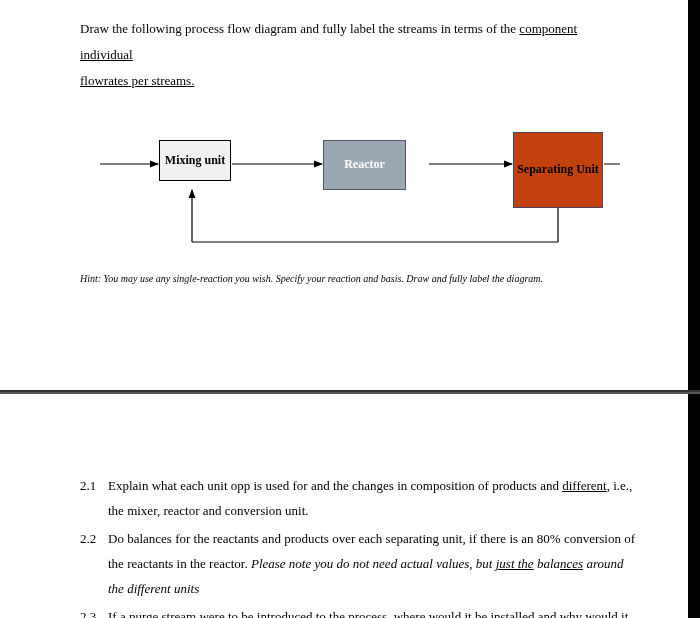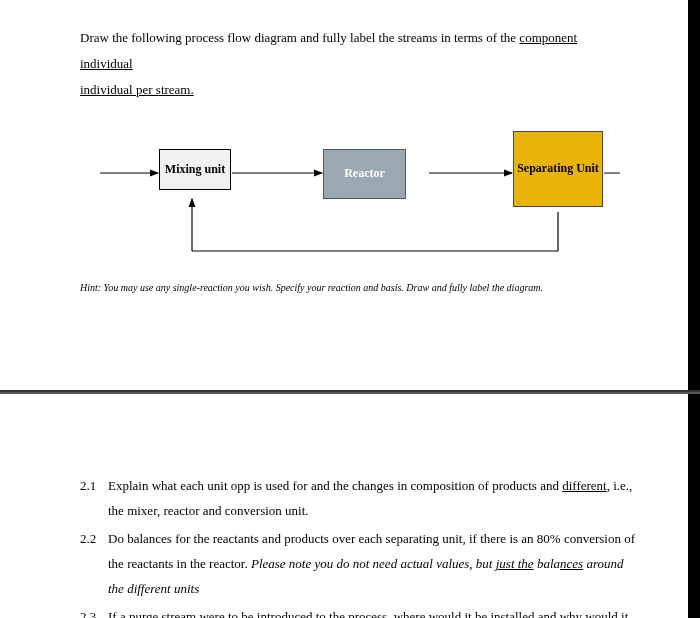--- a/index.html
+++ b/index.html
@@ -9,21 +9,21 @@
       width: 700px;
       height: 618px;
       overflow: hidden;
     }
     .page {
       background: #fff;
       position: relative;
     }
     .page1 {
       height: 390px;
-      padding: 25px 80px 0 80px;
+      padding: 16px 80px 0 80px;
       border-right: 12px solid #000;
     }
     .divider {
       height: 4px;
       background: #fff;
       border-top: 2px solid #333;
       border-bottom: 2px solid #555;
     }
     .page2 {
       padding: 80px 52px 0 80px;
@@ -60,23 +60,23 @@
       background: #f1f1f0;
     }
     .box-reactor {
       left: 243px; top: 28px;
       width: 83px; height: 50px;
       background: #9aa8b3;
       color: #fff;
       border: 1.5px solid #556;
     }
     .box-sep {
-      left: 433px; top: 10px;
+      left: 433px; top: 20px;
       width: 90px; height: 76px;
-      background: #eab308;
+      background: #c2410c;
       border: 1.5px solid #446;
     }
     
     .diagram svg {
       position: absolute;
       left: 0; top: 0;
       width: 540px; height: 145px;
     }
     
     .hint-text {
@@ -105,21 +105,21 @@
     }
     .italic { font-style: italic; }
   </style>
 </head>
 <body>
 
 <div class="page page1">
   <p class="intro-text">
     <span>Draw the following process flow diagram and fully label the streams in terms of the </span><span class="underline">component individual</span>
     <br>
-    <span class="underline">individual per stream.</span>
+    <span class="underline">flowrates per streams.</span>
   </p>
 
   <div class="diagram">
     <svg>
       <defs>
         <marker id="ah" markerWidth="8" markerHeight="8" refX="7" refY="3" orient="auto">
           <path d="M0,0 L8,3 L0,6 Z" fill="#000"></path>
         </marker>
       </defs>
 

